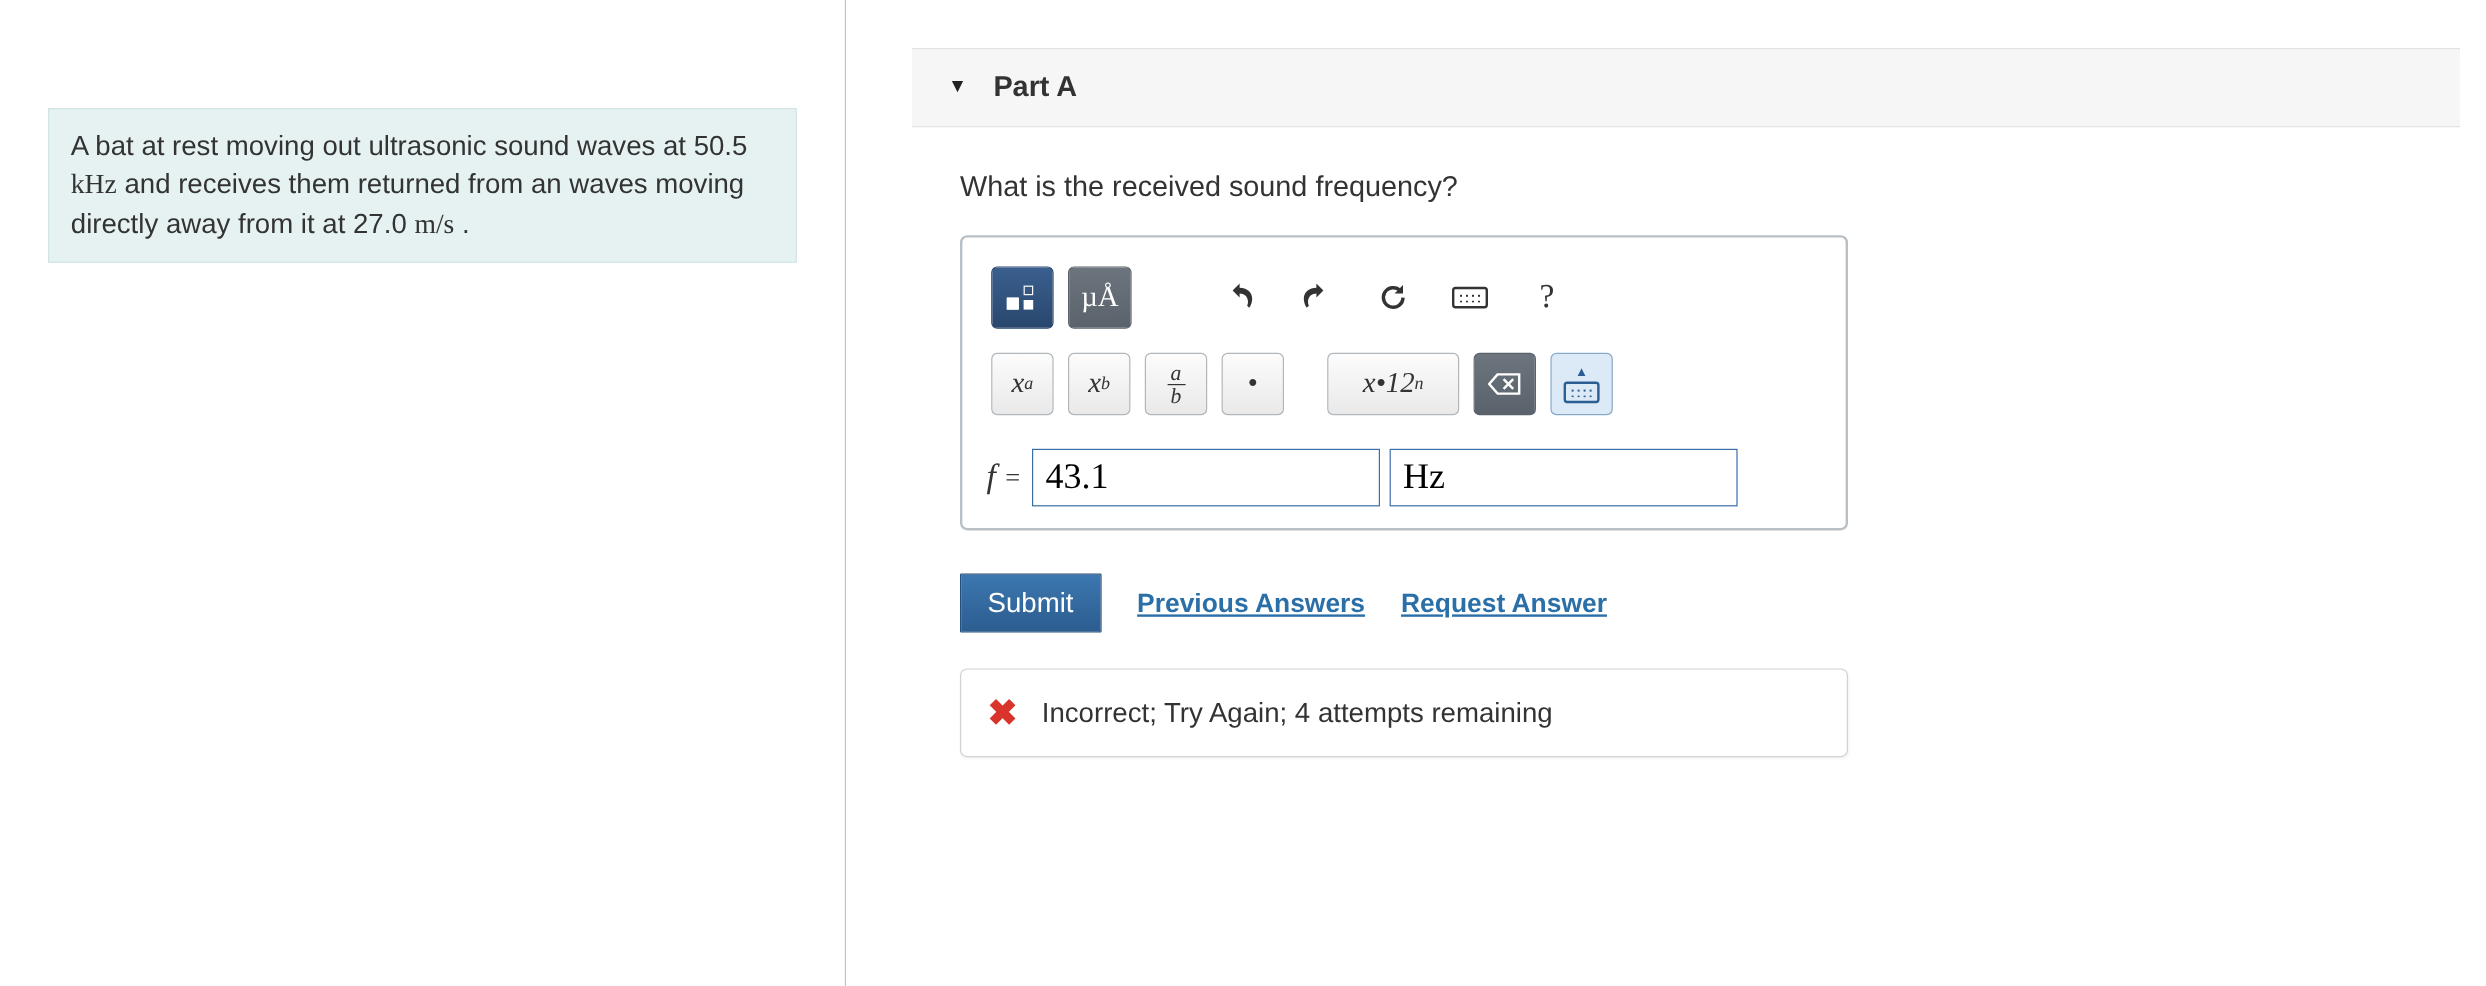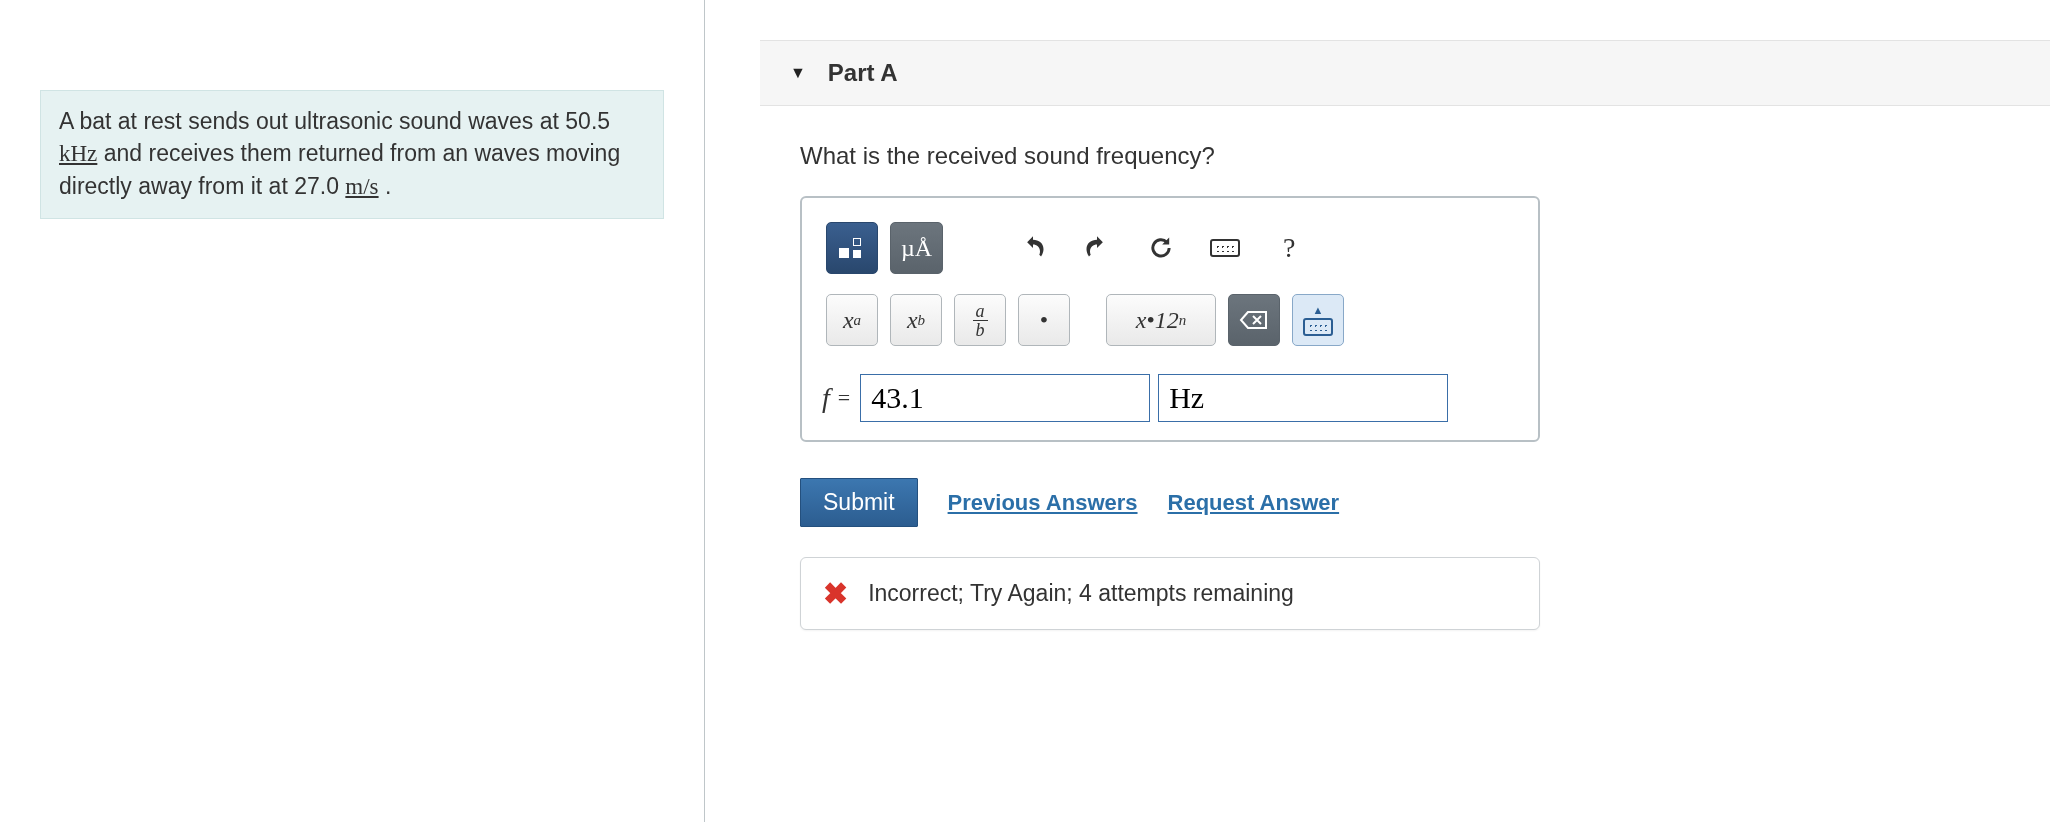--- a/index.html
+++ b/index.html
@@ -22,21 +22,20 @@
 .problem-box {
   background: #e6f2f2;
   border: 1px solid #d0e4e4;
   padding: 14px 18px;
   font-size: 23px;
   line-height: 1.4;
   color: #333;
 }
 .problem-box .unit {
   font-family: Georgia, 'Times New Roman', serif;
-  text-decoration: underline;
 }
 .divider {
   position: absolute;
   left: 704px;
   top: 0;
   width: 1px;
   height: 822px;
   background: #bfc6c9;
 }
 .right-col {
@@ -181,21 +180,21 @@
 .template-tb-icon .sq1 { position:absolute; width:8px; height:8px; border:1px solid #fff; left:14px; top:0;}
 .template-tb-icon .sq2 { position:absolute; width:8px; height:8px; background:#fff; left:14px; bottom:0;}
 .kbd-ico { width:30px; height:18px; border:2px solid currentColor; border-radius:3px; position:relative;}
 .kbd-ico::after{content:"";position:absolute;left:3px;right:3px;top:3px;bottom:3px;background-image:radial-gradient(currentColor 1px, transparent 1px);background-size:5px 5px;}
 </style>
 </head>
 <body>
 
 <div class="left-col">
   <div class="problem-box">
-    <span>A bat at rest sends out ultrasonic sound waves at </span><span>50.5 </span><span class="unit">kHz</span><span> and receives them returned from an waves moving directly away from it at </span><span>27.0 </span><span class="unit">m/s</span><span> .</span>
+    <span>A bat at rest moving out ultrasonic sound waves at </span><span>50.5 </span><span class="unit">kHz</span><span> and receives them returned from an waves moving directly away from it at </span><span>27.0 </span><span class="unit">m/s</span><span> .</span>
   </div>
 </div>
 
 <div class="divider"></div>
 
 <div class="right-col">
   <div class="part-header">
     <span class="tri">▼</span>
     <span class="label">Part A</span>
   </div>

